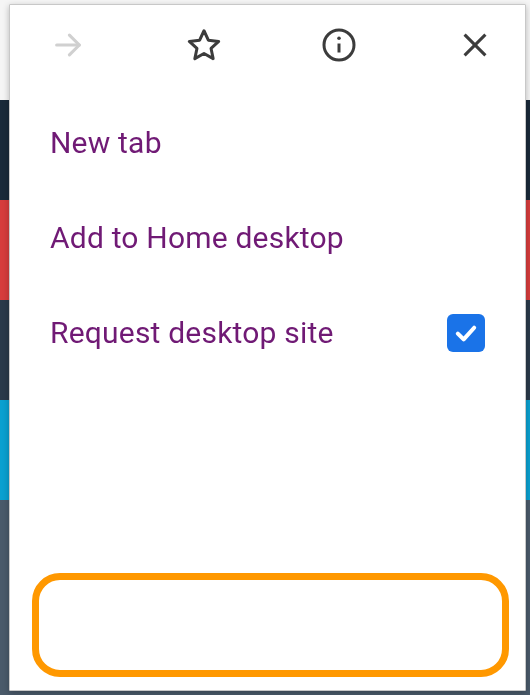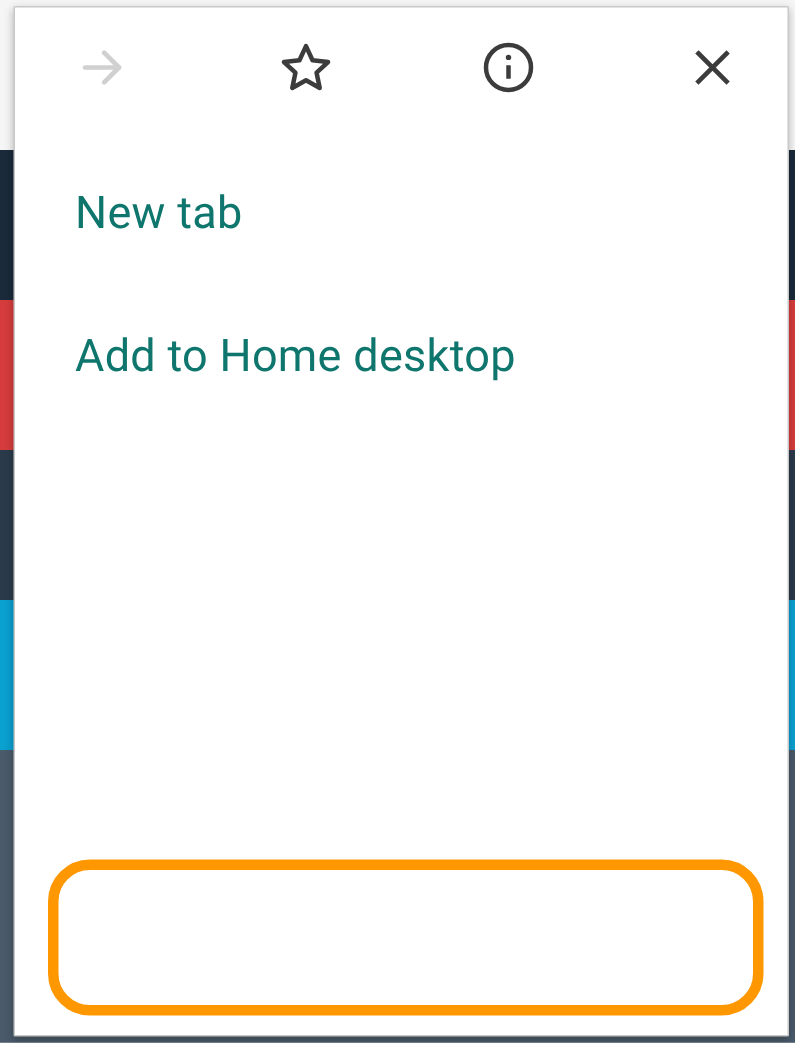--- a/index.html
+++ b/index.html
@@ -52,21 +52,21 @@
       flex-direction: column;
       padding-top: 10px;
     }
     .menu-item {
       display: flex;
       align-items: center;
       justify-content: space-between;
       padding: 0 40px 0 40px;
       height: 95px;
       font-size: 30px;
-      color: #0f766e;
+      color: #701a75;
       cursor: pointer;
     }
     .menu-item .label {
       letter-spacing: 0.2px;
     }
     .highlight-box {
       position: absolute;
       left: 22px;
       right: 16px;
       bottom: 13px;
@@ -126,16 +126,24 @@
     </div>
   </div>
 
   <div class="menu-list">
     <div class="menu-item">
       <span class="label">New tab</span>
     </div>
     <div class="menu-item">
       <span class="label">Add to Home desktop</span>
     </div>
+    <div class="menu-item">
+      <span class="label">Request desktop site</span>
+      <span class="checkbox-box">
+        <svg width="28" height="28" viewBox="0 0 24 24" fill="none" stroke="#ffffff" stroke-width="3.5" stroke-linecap="round" stroke-linejoin="round">
+          <polyline points="5,12.5 10,17.5 19,7.5"></polyline>
+        </svg>
+      </span>
+    </div>
   </div>
 
   <div class="highlight-box"></div>
 </div>
 
 </body></html>

